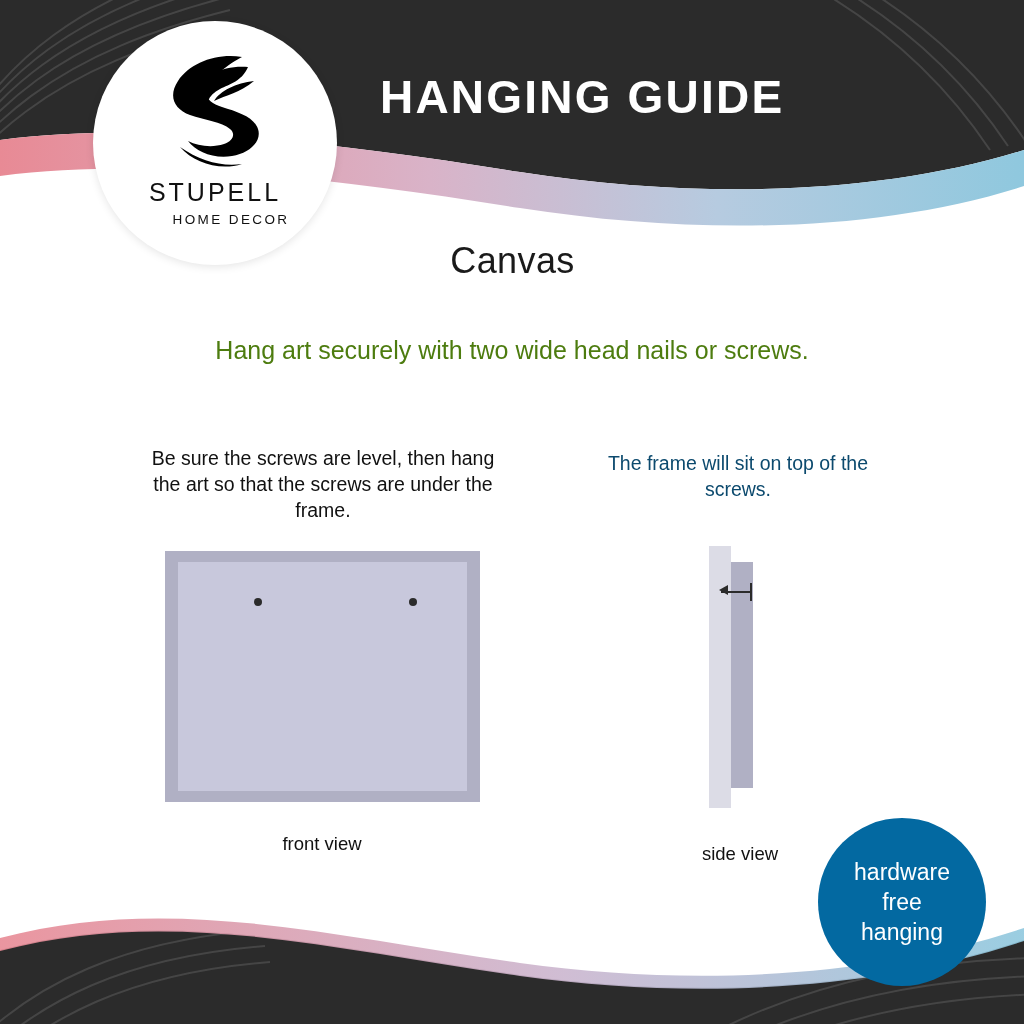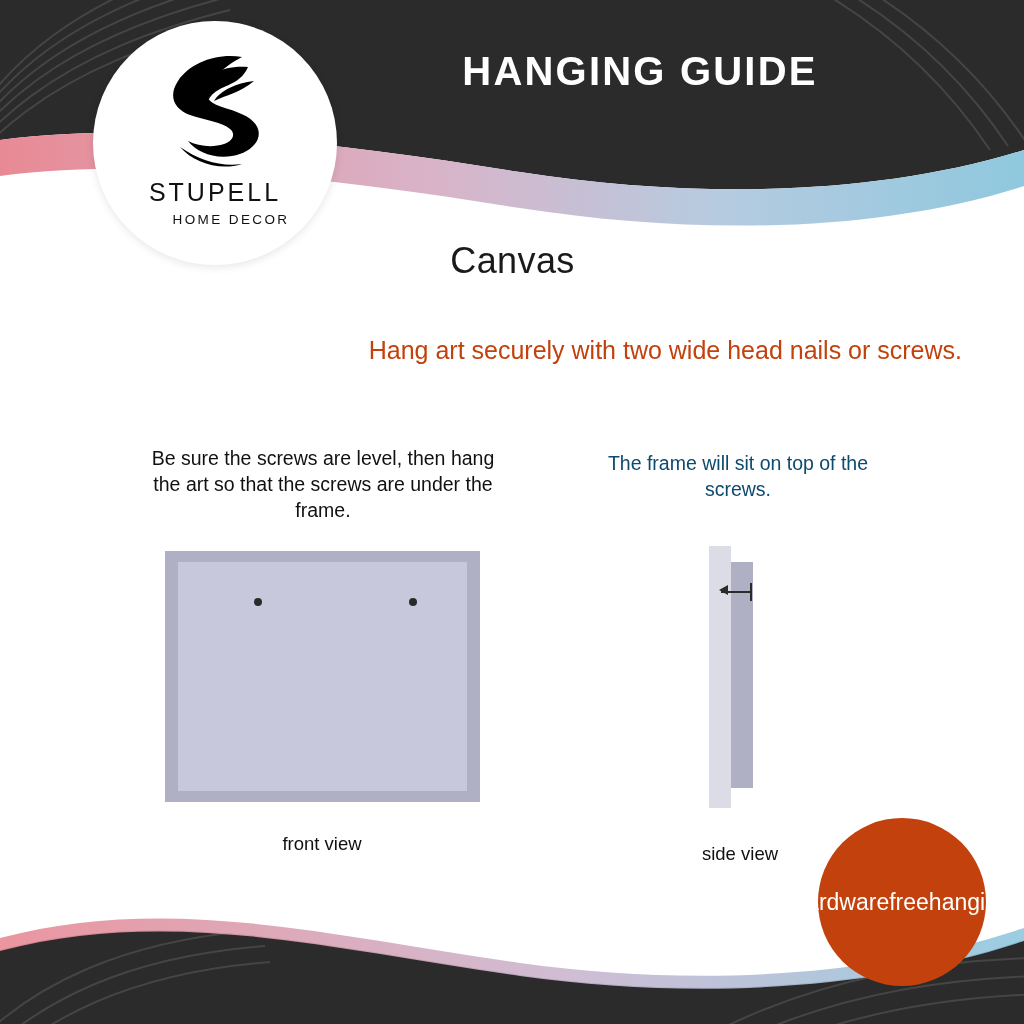--- a/index.html
+++ b/index.html
@@ -64,47 +64,46 @@
     letter-spacing: 2.4px;
     color: #111;
     margin-top: 5px;
     margin-left: 32px;
   }
 
   
   .guide-title {
     position: absolute;
     left: 380px;
-    top: 49px;
+    top: 70px;
     width: 520px;
-    text-align: center;
     color: #ffffff;
-    font-size: 40px;
+    font-size: 46px;
     font-weight: 700;
     letter-spacing: 2.2px;
     z-index: 4;
   }
   .product-title {
     position: absolute;
     left: 330px;
     top: 240px;
     width: 365px;
     text-align: center;
     color: #1a1a1a;
     font-size: 36px;
     font-weight: 400;
     letter-spacing: 0.4px;
   }
   .headline {
     position: absolute;
     left: 62px;
     top: 336px;
     width: 900px;
-    text-align: right;
-    color: #c2410c;
+    text-align: center;
+    color: #4d7c0f;
     font-size: 25px;
     font-weight: 400;
   }
 
   
   .panel-left-caption {
     position: absolute;
     left: 148px;
     top: 445px;
     width: 350px;
@@ -220,23 +219,23 @@
   }
 
   
   .hardware-badge {
     position: absolute;
     left: 818px;
     top: 818px;
     width: 168px;
     height: 168px;
     border-radius: 50%;
-    background: #c2410c;
+    background: #0369a1;
     display: flex;
-    flex-direction: row;
+    flex-direction: column;
     align-items: center;
     justify-content: center;
     z-index: 6;
   }
   .hardware-badge span {
     display: block;
     color: #ffffff;
     font-size: 23px;
     line-height: 30px;
     text-align: center;

